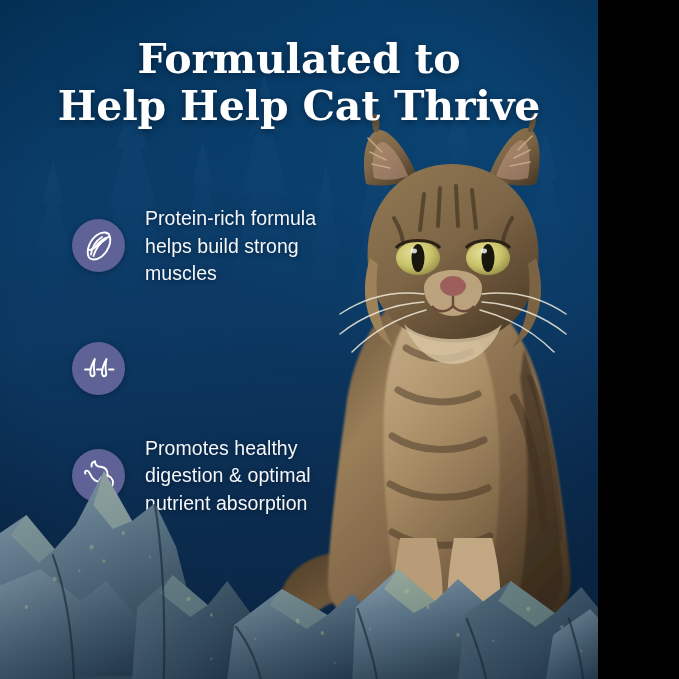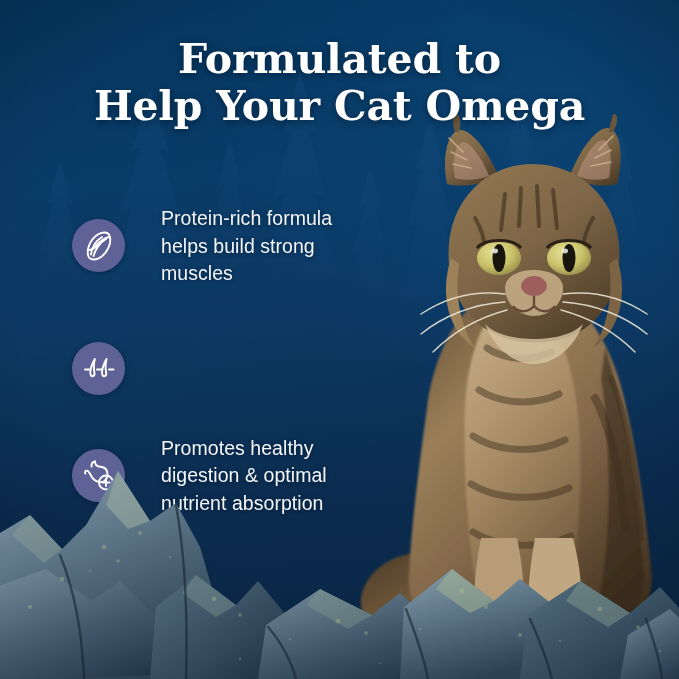--- a/index.html
+++ b/index.html
@@ -2,21 +2,21 @@
 <html><head>
 <meta charset="utf-8">
 <style>
   html, body {
     margin: 0;
     padding: 0;
     background: #000;
   }
   #stage {
     position: relative;
-    width: 679px;
+    width: 598px;
     height: 679px;
     overflow: hidden;
     font-family: "Liberation Sans", sans-serif;
     background: #083461;
   }
 
   
   .bg-base {
     position: absolute;
     inset: 0;
@@ -64,21 +64,20 @@
     position: absolute;
     left: 72px;
     top: 204px;
     width: 290px;
     z-index: 7;
   }
   .feature {
     display: flex;
     align-items: flex-start;
     margin-bottom: 39px;
-    gap: 16px;
   }
   .feature:last-child { margin-bottom: 0; }
   .icon-circle {
     flex: 0 0 auto;
     width: 53px;
     height: 53px;
     border-radius: 50%;
     background: #5e6296;
     display: flex;
     align-items: center;
@@ -294,21 +293,21 @@
           <path d="M208 196 C240 192 268 200 292 216"></path>
           <path d="M208 204 C240 206 270 218 292 236"></path>
           <path d="M206 212 C236 220 262 236 280 254"></path>
         </g>
       </g>
     </svg>
   </div>
 
   <div class="headline">
     <span class="l1">Formulated to</span>
-    <span class="l2">Help Your Cat Omega</span>
+    <span class="l2">Help Help Cat Thrive</span>
   </div>
 
   <div class="features">
 
     <div class="feature">
       <div class="icon-circle">
         <svg width="34" height="34" viewBox="0 0 34 34" fill="none" stroke="#ffffff" stroke-width="1.9" stroke-linecap="round" stroke-linejoin="round">
           <path d="M6.5 27.5 C4 21 8 11 15 6 C20.5 2.2 26 3 27.5 6.5 C30 13 26 23 19 28 C13.5 31.8 8 31 6.5 27.5 Z"></path>
           <path d="M9 25.5 C9.5 19 14 11.5 20 8"></path>
           <path d="M11.5 27 C13 21 18 13.5 24 10"></path>

